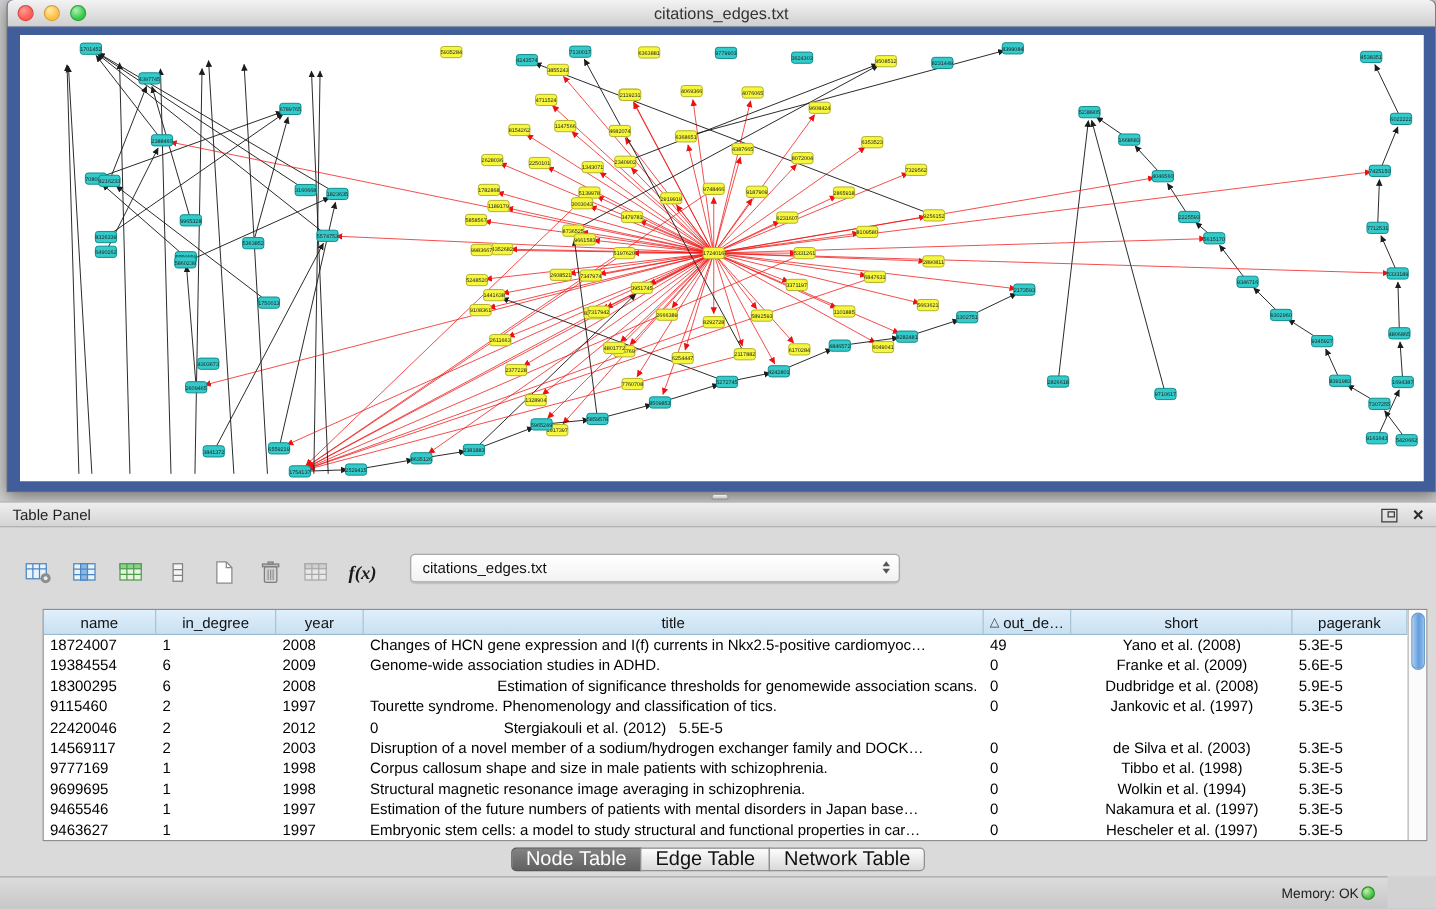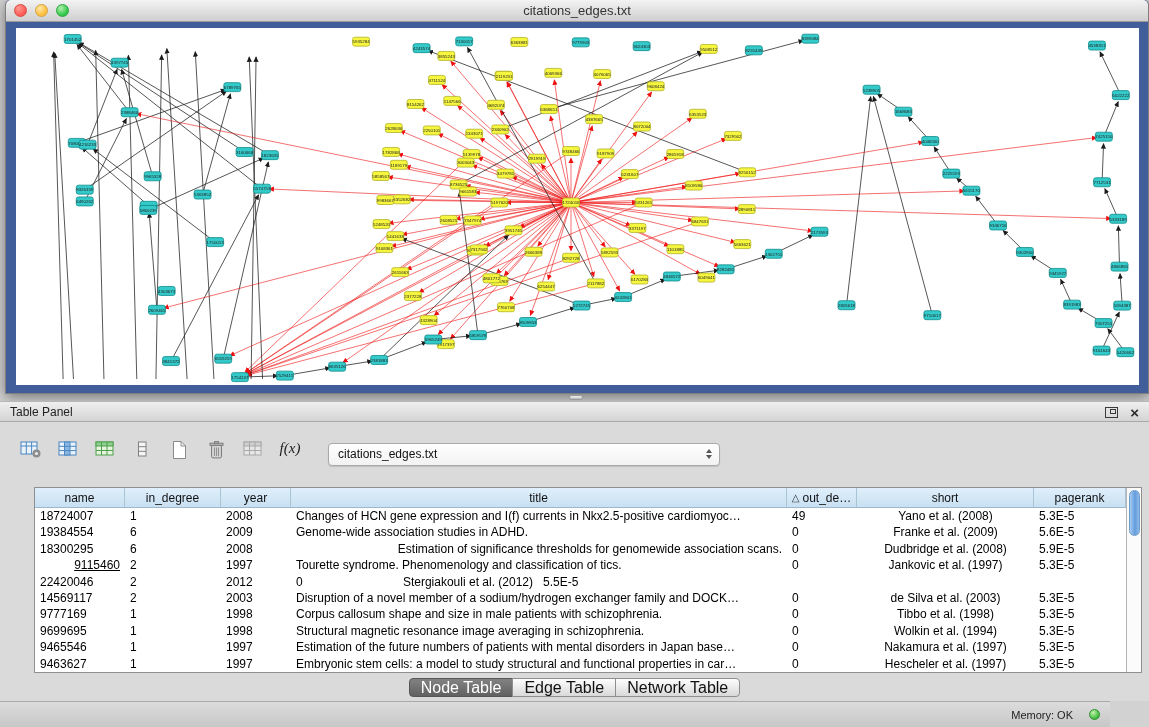--- a/index.html
+++ b/index.html
@@ -32,21 +32,21 @@
     border-top:1px solid #b7b7b7; border-bottom:1px solid #a9a9a9;
     display:flex; align-items:center; padding:0 10px; font-size:12px; color:#222; position:relative; }
   .panel-hdr-icons { position:absolute; right:10px; top:0; height:21px; display:flex; align-items:center; gap:12px; }
   .float-box { width:13px; height:11px; border:1px solid #3a3a3a; position:relative; display:inline-block; }
   .float-box::after { content:""; position:absolute; right:1px; top:1px; width:4px; height:3px; border:1px solid #3a3a3a; }
   .close-x { font-size:15px; font-weight:bold; color:#2c2c2c; line-height:15px; cursor:default; }
   .panel-body { position:absolute; left:0; right:0; top:21px; bottom:0; background:#dadada; }
 
   
   .toolbar { position:absolute; left:16px; top:16px; height:32px; display:flex; align-items:center; gap:7px; }
-  .tbtn { width:30px; height:28px; display:flex; align-items:flex-start; justify-content:center; border-radius:4px; }
+  .tbtn { width:30px; height:28px; display:flex; align-items:flex-end; justify-content:center; border-radius:4px;font-weight:bold; }
   .fx-label { font-family:"Liberation Serif", serif; font-style:italic; font-size:15px; color:#1a1a1a; }
   .combo { margin-left:16px; width:392px; height:23px; background:linear-gradient(#ffffff,#f2f2f2);
     border:1px solid #a9a9a9; border-radius:4px; display:flex; align-items:center;
     padding-left:9px; font-size:12px; color:#111; box-shadow:0 1px 1px rgba(0,0,0,.12); }
   .combo-arrows { margin-left:auto; margin-right:7px; display:flex; flex-direction:column; gap:2px; }
   .combo-arrows i { display:block; width:0; height:0; border-left:3.5px solid transparent; border-right:3.5px solid transparent; }
   .combo-arrows .up { border-bottom:4.5px solid #555; }
   .combo-arrows .dn { border-top:4.5px solid #555; }
 
   
@@ -68,21 +68,21 @@
   .tabs { position:absolute; top:256px; left:0; width:100%; display:flex; justify-content:center; }
   .tab { height:19px; line-height:18px; padding:0 11px; font-size:16px; color:#111;
     background:linear-gradient(#fdfdfd,#d9d9d9); border:1px solid #8f8f8f; margin-left:-1px; }
   .tab:first-child { border-radius:4px 0 0 4px; margin-left:0; }
   .tab:last-child { border-radius:0 4px 4px 0; }
   .tab.active { background:linear-gradient(#828282,#616161); color:#fff; border-color:#565656; }
 
   
   .statusbar { position:absolute; left:0; top:701px; width:1110px; height:26px;
     background:linear-gradient(#dcdcdc,#c7c7c7); border-top:1px solid #a9a9a9;
-    display:flex; align-items:center; justify-content:flex-end; padding-right:10px; gap:16px; }
+    display:flex; align-items:center; justify-content:flex-end; padding-right:10px; gap:2px; }
   .mem-label { font-size:11px; color:#222; }
   .mem-dot { width:11px; height:11px; border-radius:50%;
     background:radial-gradient(circle at 35% 30%, #c4f2ab,#3dbb3d 70%); border:1px solid #2d8f2d; }
 </style>
 </head>
 <body>
 
 <div class="mac-window">
   <div class="titlebar">
     <div class="traffic">
@@ -652,21 +652,21 @@
           <div class="tr">
             <div class="td" style="width: 90px; text-align: left;">18300295</div>
             <div class="td" style="width: 96px; text-align: left;">6</div>
             <div class="td" style="width: 70px; text-align: left;">2008</div>
             <div class="td" style="width: 496px; text-align: right;">Estimation of significance thresholds for genomewide association scans.</div>
             <div class="td" style="width: 70px; text-align: left;">0</div>
             <div class="td" style="width: 177px; text-align: center;">Dudbridge et al. (2008)</div>
             <div class="td" style="width: 92px; text-align: left;">5.9E-5</div>
           </div>
           <div class="tr">
-            <div class="td" style="width: 90px; text-align: right; text-decoration: underline;">9115460</div>
+            <div class="td" style="width: 90px; text-align: left;">9115460</div>
             <div class="td" style="width: 96px; text-align: left;">2</div>
             <div class="td" style="width: 70px; text-align: left;">1997</div>
             <div class="td" style="width: 496px; text-align: left;">Tourette syndrome. Phenomenology and classification of tics.</div>
             <div class="td" style="width: 70px; text-align: left;">0</div>
             <div class="td" style="width: 177px; text-align: center;">Jankovic et al. (1997)</div>
             <div class="td" style="width: 92px; text-align: left;">5.3E-5</div>
           </div>
           <div class="tr">
             <div class="td" style="width: 90px; text-align: left;">22420046</div>
             <div class="td" style="width: 96px; text-align: left;">2</div>

